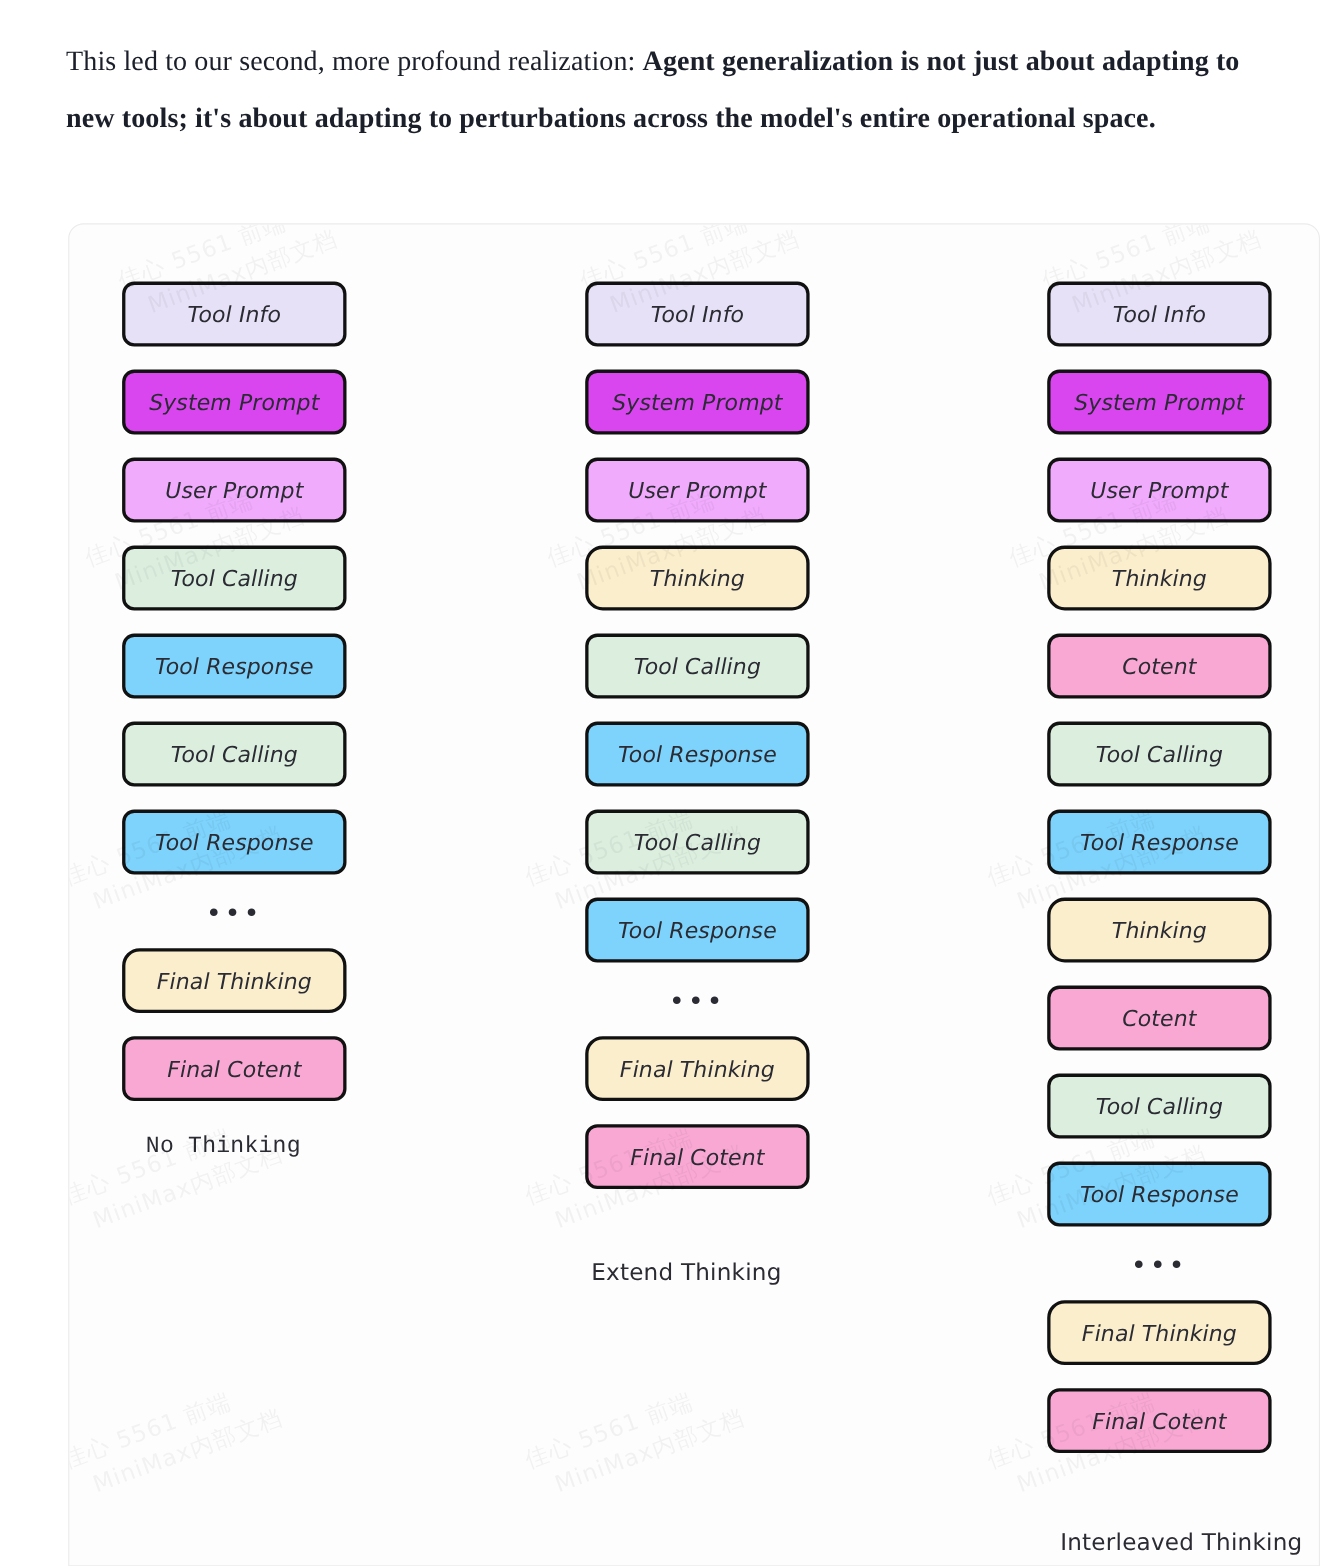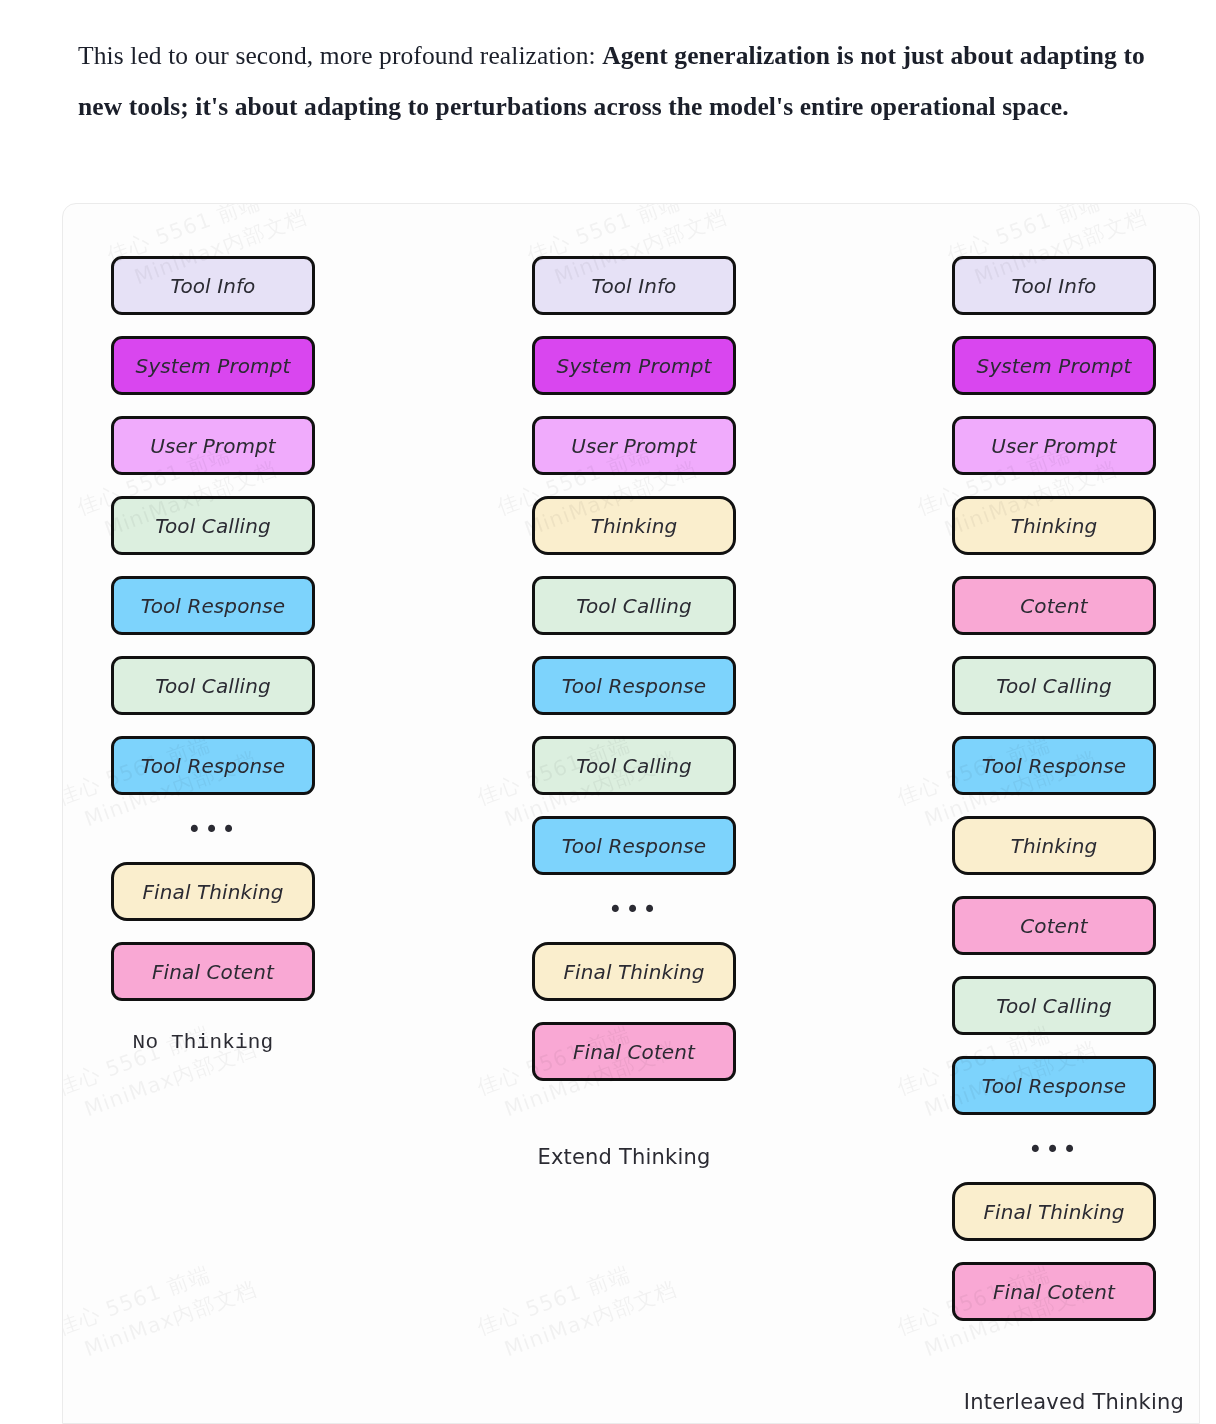--- a/index.html
+++ b/index.html
@@ -11,21 +11,21 @@
     width: 1216px;
     height: 1424px;
     position: relative;
     overflow: hidden;
     font-family: "DejaVu Sans", sans-serif;
   }
 
   
   .intro {
     position: absolute;
-    left: 78px;
+    left: 60px;
     top: 4px;
     width: 1090px;
     font-family: "Liberation Serif", "DejaVu Serif", serif;
     font-size: 25.5px;
     line-height: 51px;
     color: #1b1f2a;
     letter-spacing: 0.1px;
   }
   .intro .bold {
     font-weight: bold;

